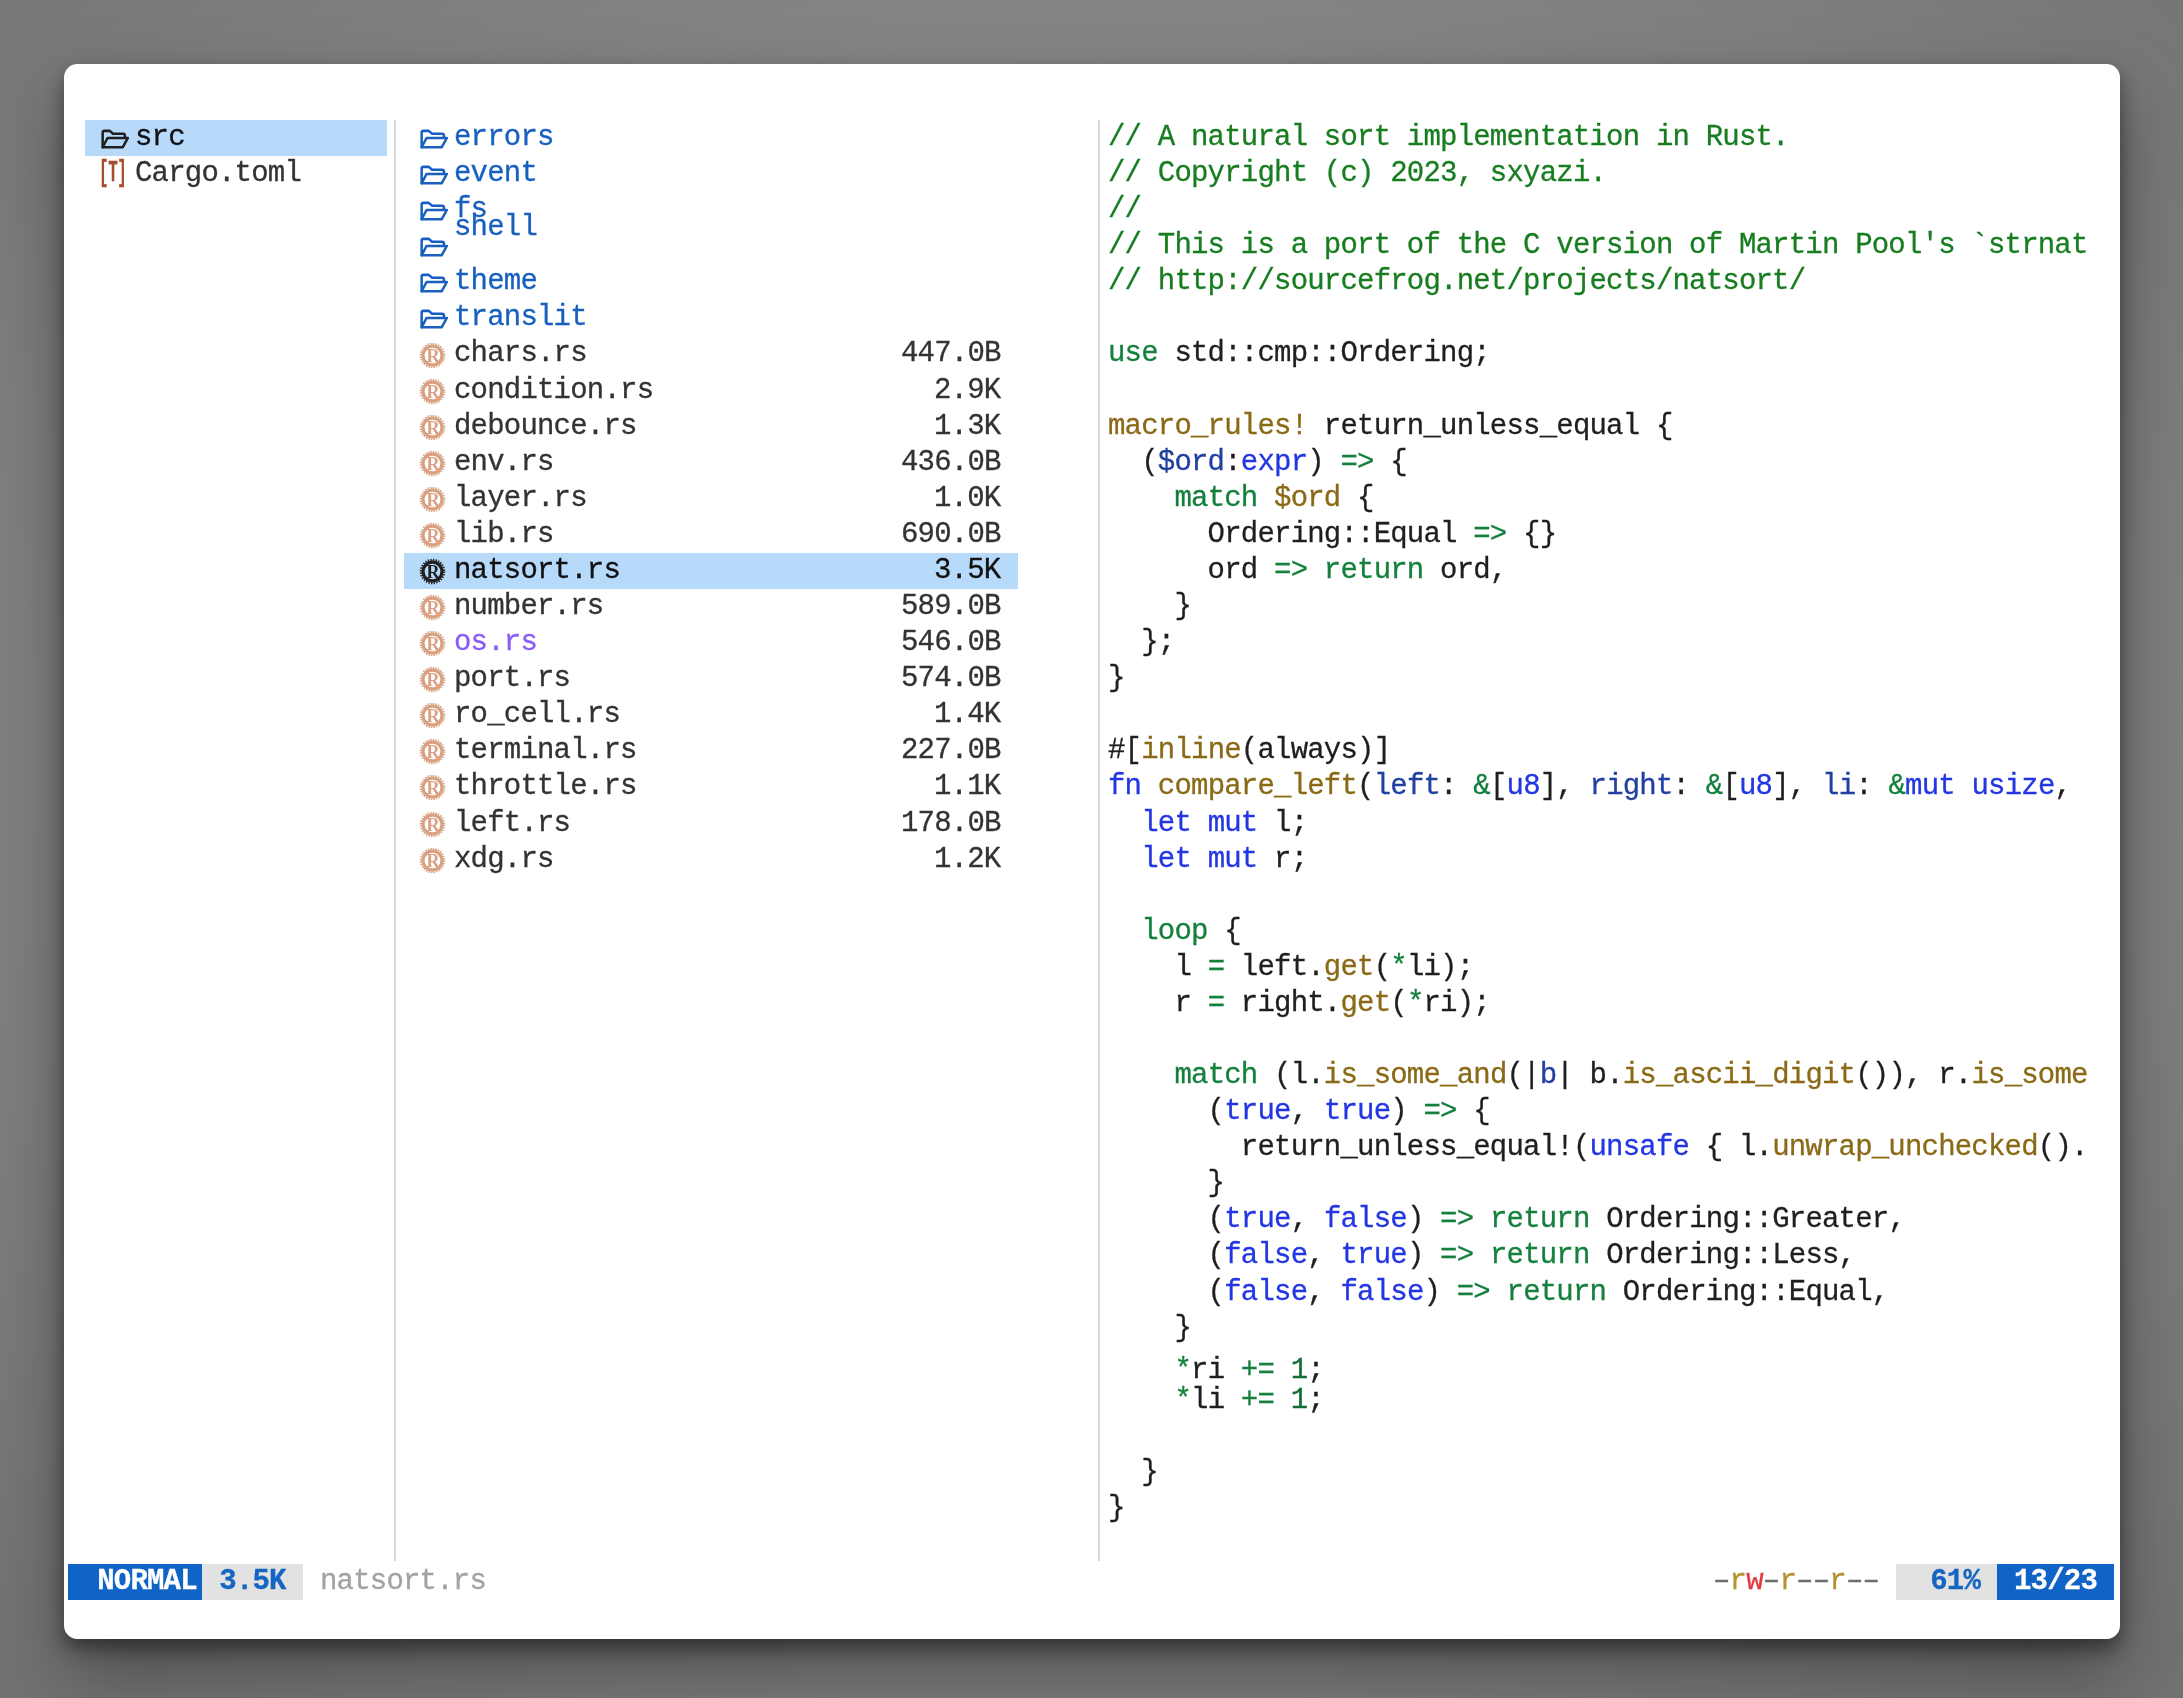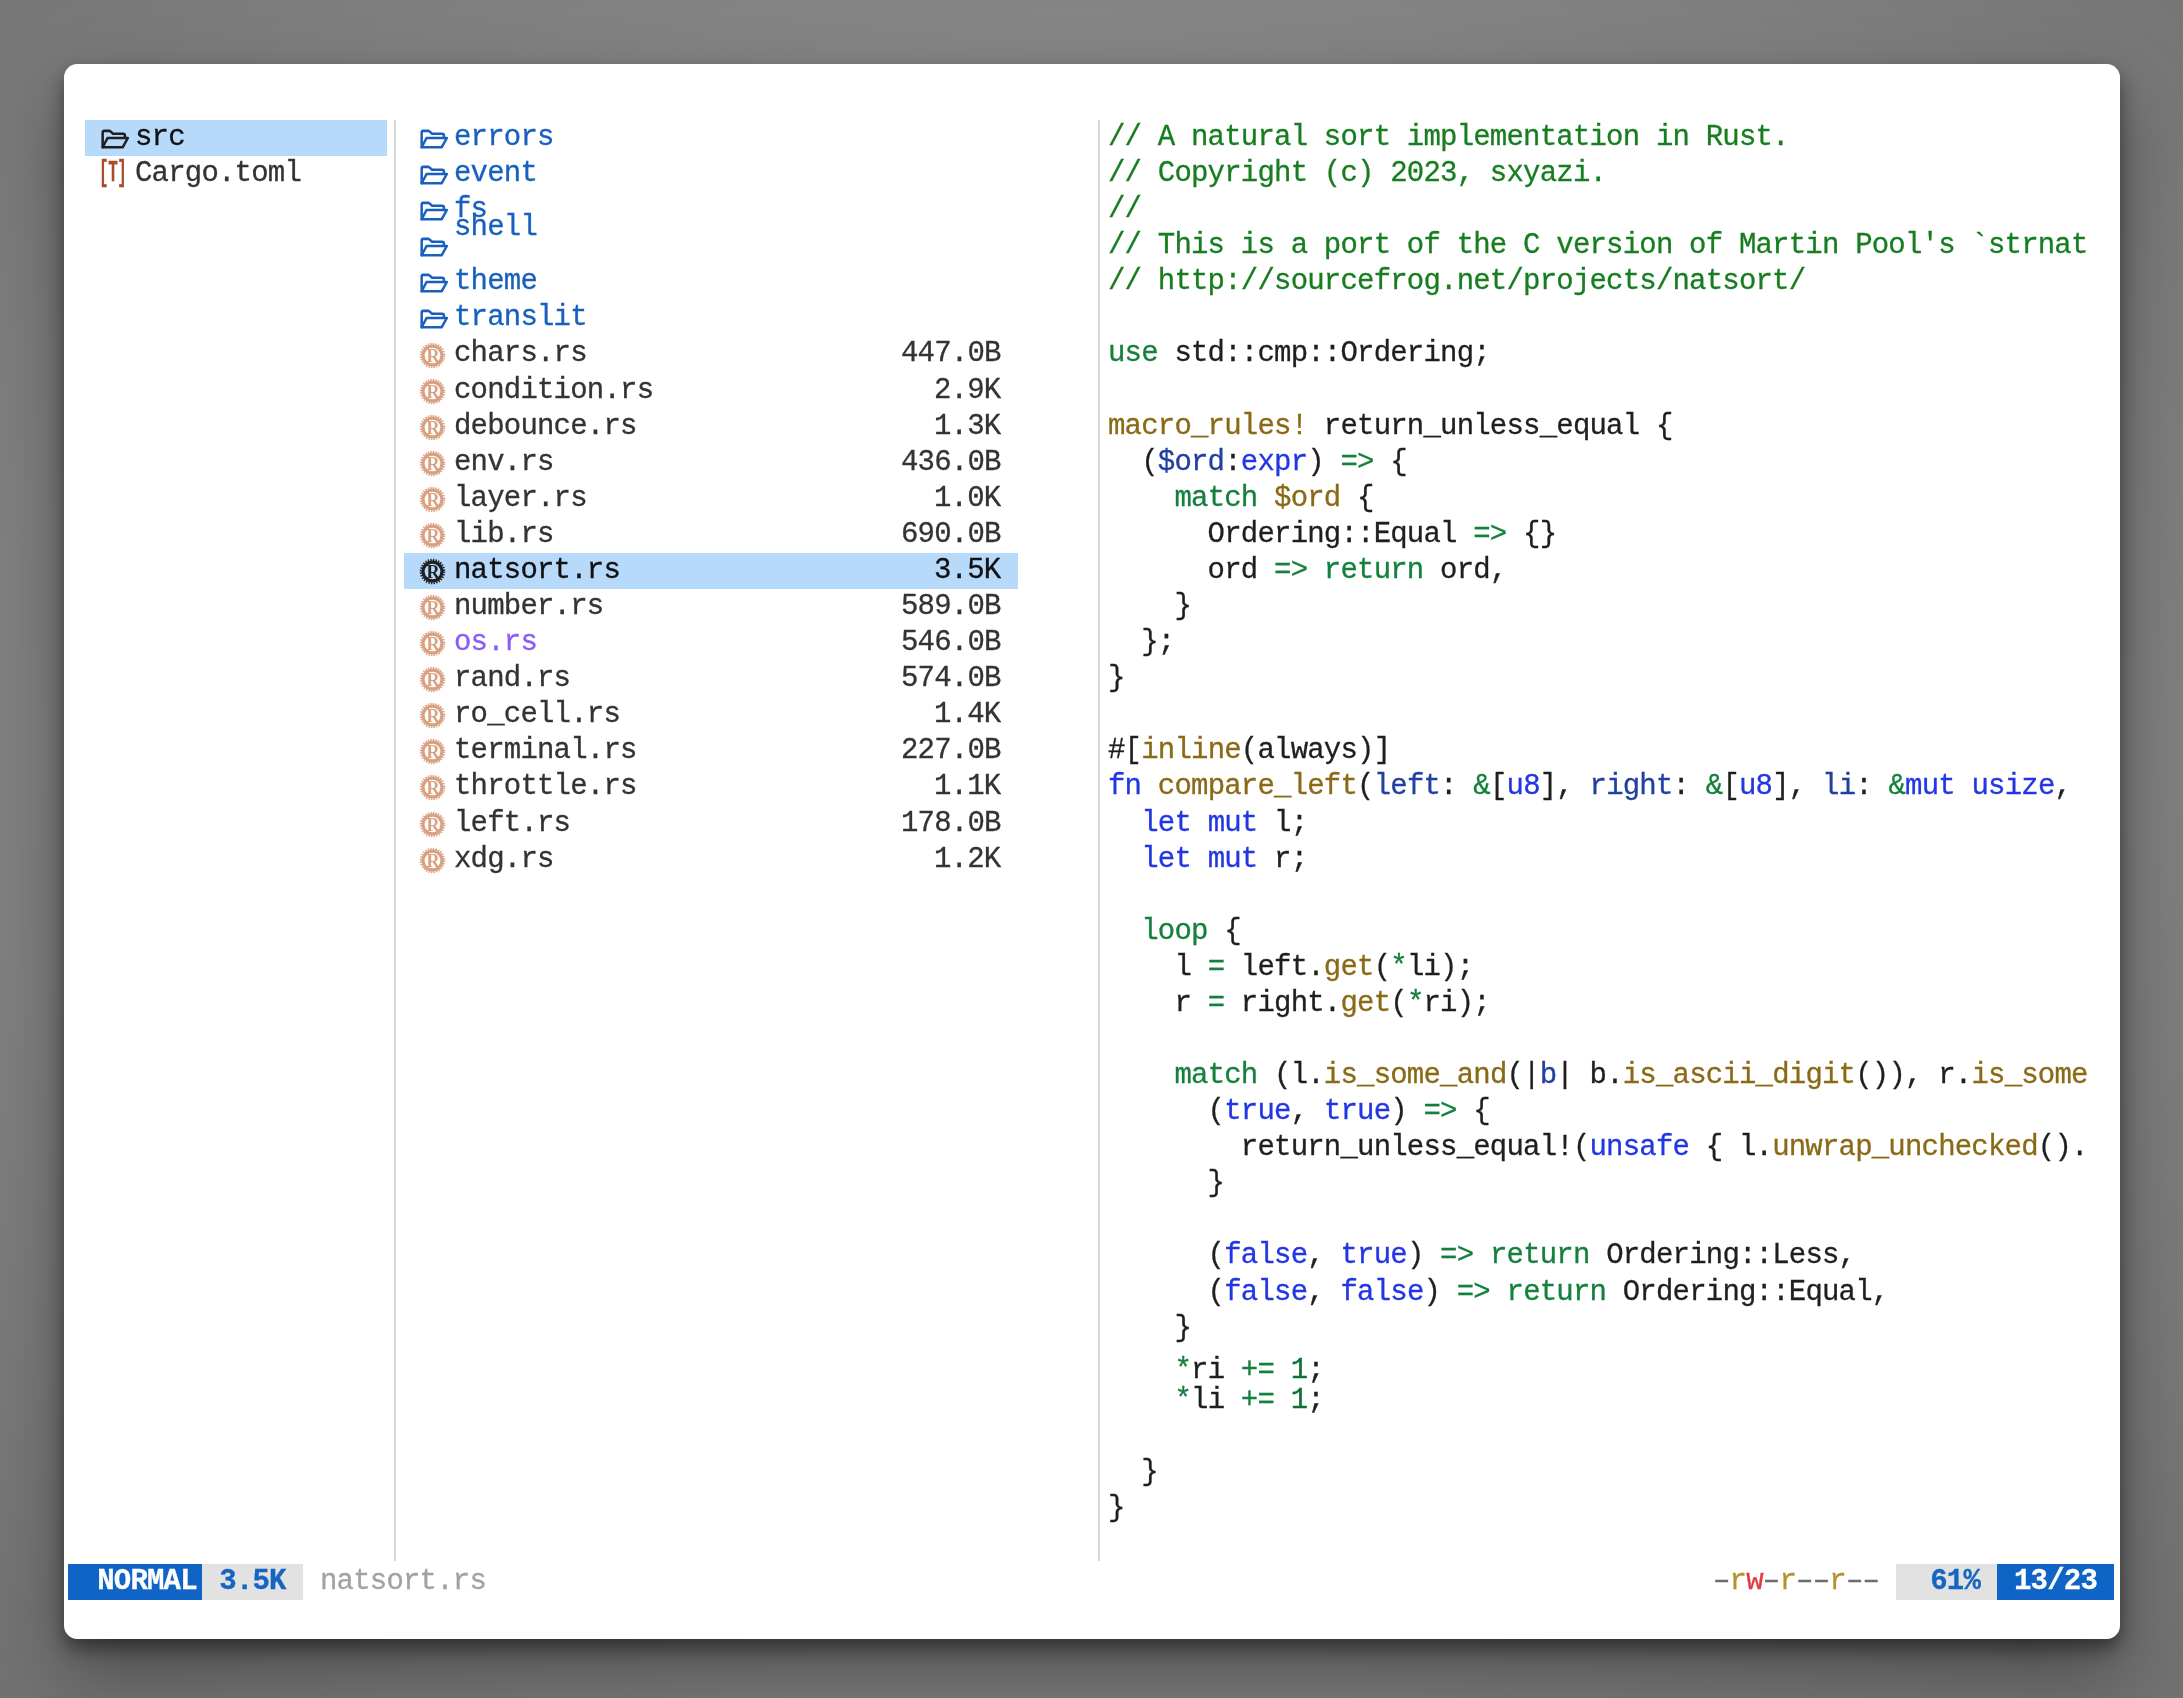--- a/index.html
+++ b/index.html
@@ -147,21 +147,21 @@
       <text x="16.2" y="23.6" font-family="Liberation Serif" font-size="21.5" font-weight="bold" fill="#d9a081" text-anchor="middle">R</text>
     </svg>
   <div class="row" style="left:454px;top:625px;color:#8b5cf6;">os.rs</div>
   <div class="row" style="left:901px;top:625px;color:#333333;">546.0B</div>
   <svg class="ic" style="left:419px;top:666px;font-size:35px" width="27" height="27" viewBox="0 0 32 32">
       <circle cx="16" cy="16" r="13" fill="#d9a081"></circle>
       <circle cx="16" cy="16" r="13.8" fill="none" stroke="#d9a081" stroke-width="2.6" stroke-dasharray="1.6 1.5"></circle>
       <circle cx="16" cy="16" r="9.3" fill="#ffffff"></circle>
       <text x="16.2" y="23.6" font-family="Liberation Serif" font-size="21.5" font-weight="bold" fill="#d9a081" text-anchor="middle">R</text>
     </svg>
-  <div class="row" style="left:454px;top:661px;color:#333333;">rand.rs</div>
+  <div class="row" style="left:454px;top:661px;color:#333333;">port.rs</div>
   <div class="row" style="left:901px;top:661px;color:#333333;">574.0B</div>
   <svg class="ic" style="left:419px;top:702px;font-size:35px" width="27" height="27" viewBox="0 0 32 32">
       <circle cx="16" cy="16" r="13" fill="#d9a081"></circle>
       <circle cx="16" cy="16" r="13.8" fill="none" stroke="#d9a081" stroke-width="2.6" stroke-dasharray="1.6 1.5"></circle>
       <circle cx="16" cy="16" r="9.3" fill="#ffffff"></circle>
       <text x="16.2" y="23.6" font-family="Liberation Serif" font-size="21.5" font-weight="bold" fill="#d9a081" text-anchor="middle">R</text>
     </svg>
   <div class="row" style="left:454px;top:697px;color:#333333;">ro_cell.rs</div>
   <div class="row" style="left:934px;top:697px;color:#333333;">1.4K</div>
   <svg class="ic" style="left:419px;top:738px;font-size:35px" width="27" height="27" viewBox="0 0 32 32">
@@ -216,20 +216,21 @@
   <div class="L row" style="top:769px;"><span class="b">fn</span> <span class="o">compare_left</span>(<span class="nv">left</span>: <span class="m">&amp;</span>[<span class="b">u8</span>], <span class="nv">right</span>: <span class="m">&amp;</span>[<span class="b">u8</span>], <span class="nv">li</span>: <span class="m">&amp;</span><span class="b">mut</span> <span class="b">usize</span>,</div>
   <div class="L row" style="top:806px;">  <span class="b">let</span> <span class="b">mut</span> l;</div>
   <div class="L row" style="top:842px;">  <span class="b">let</span> <span class="b">mut</span> r;</div>
   <div class="L row" style="top:914px;">  <span class="m">loop</span> {</div>
   <div class="L row" style="top:950px;">    l <span class="m">=</span> left.<span class="o">get</span>(<span class="m">*</span>li);</div>
   <div class="L row" style="top:986px;">    r <span class="m">=</span> right.<span class="o">get</span>(<span class="m">*</span>ri);</div>
   <div class="L row" style="top:1058px;">    <span class="m">match</span> (l.<span class="o">is_some_and</span>(|<span class="nv">b</span>| b.<span class="o">is_ascii_digit</span>()), r.<span class="o">is_some</span></div>
   <div class="L row" style="top:1094px;">      (<span class="b">true</span>, <span class="b">true</span>) <span class="m">=&gt;</span> {</div>
   <div class="L row" style="top:1130px;">        return_unless_equal!(<span class="b">unsafe</span> { l.<span class="o">unwrap_unchecked</span>().</div>
   <div class="L row" style="top:1166px;">      }</div>
+  <div class="L row" style="top:1202px;">      (<span class="b">true</span>, <span class="b">false</span>) <span class="m">=&gt;</span> <span class="m">return</span> Ordering::Greater,</div>
   <div class="L row" style="top:1238px;">      (<span class="b">false</span>, <span class="b">true</span>) <span class="m">=&gt;</span> <span class="m">return</span> Ordering::Less,</div>
   <div class="L row" style="top:1275px;">      (<span class="b">false</span>, <span class="b">false</span>) <span class="m">=&gt;</span> <span class="m">return</span> Ordering::Equal,</div>
   <div class="L row" style="top:1311px;">    }</div>
   <div class="L row" style="top:1383px;">    <span class="m">*</span>li <span class="m">+=</span> <span class="n">1</span>;</div>
   <div class="L row" style="top:1353px;">    <span class="m">*</span>ri <span class="m">+=</span> <span class="n">1</span>;</div>
   <div class="L row" style="top:1455px;">  }</div>
   <div class="L row" style="top:1491px;">}</div>
 
   
   <div class="badge bblue" style="left:68px;width:158px;">NORMAL</div>

